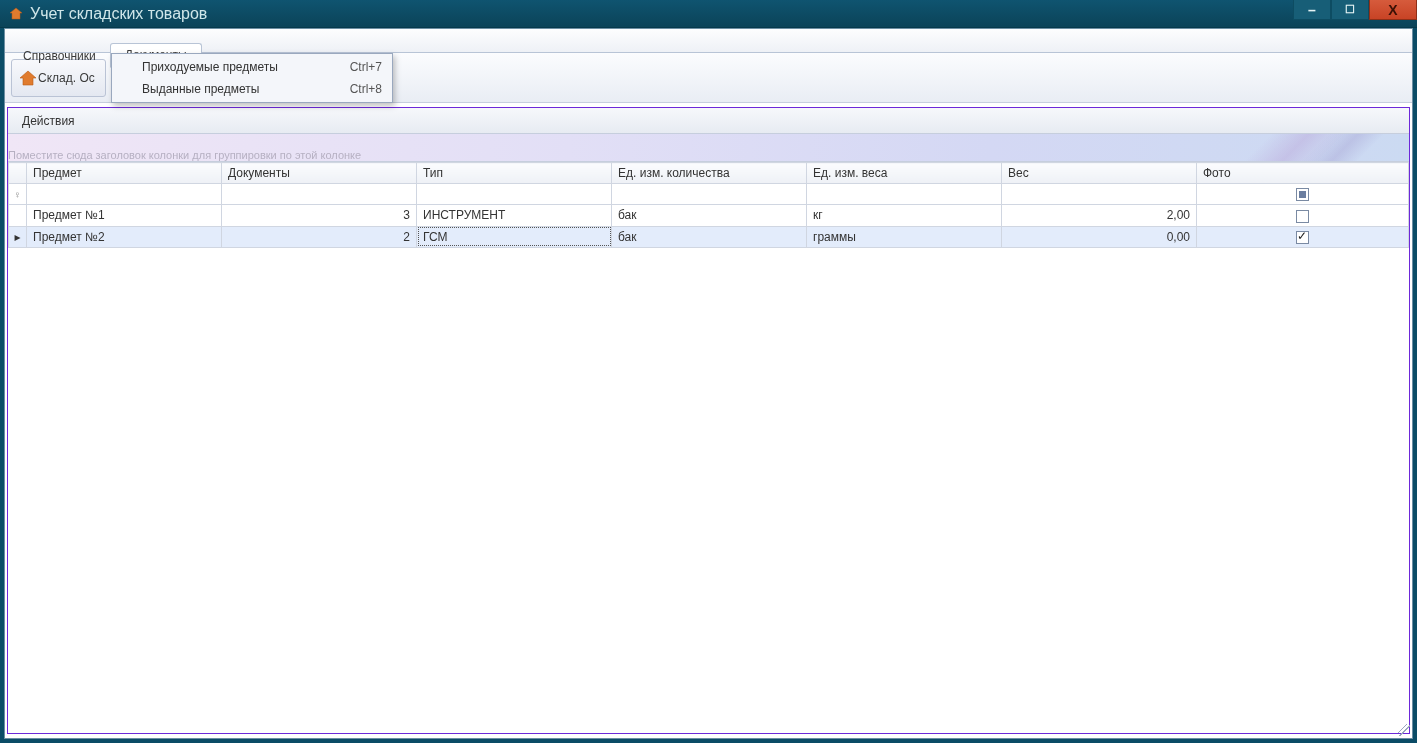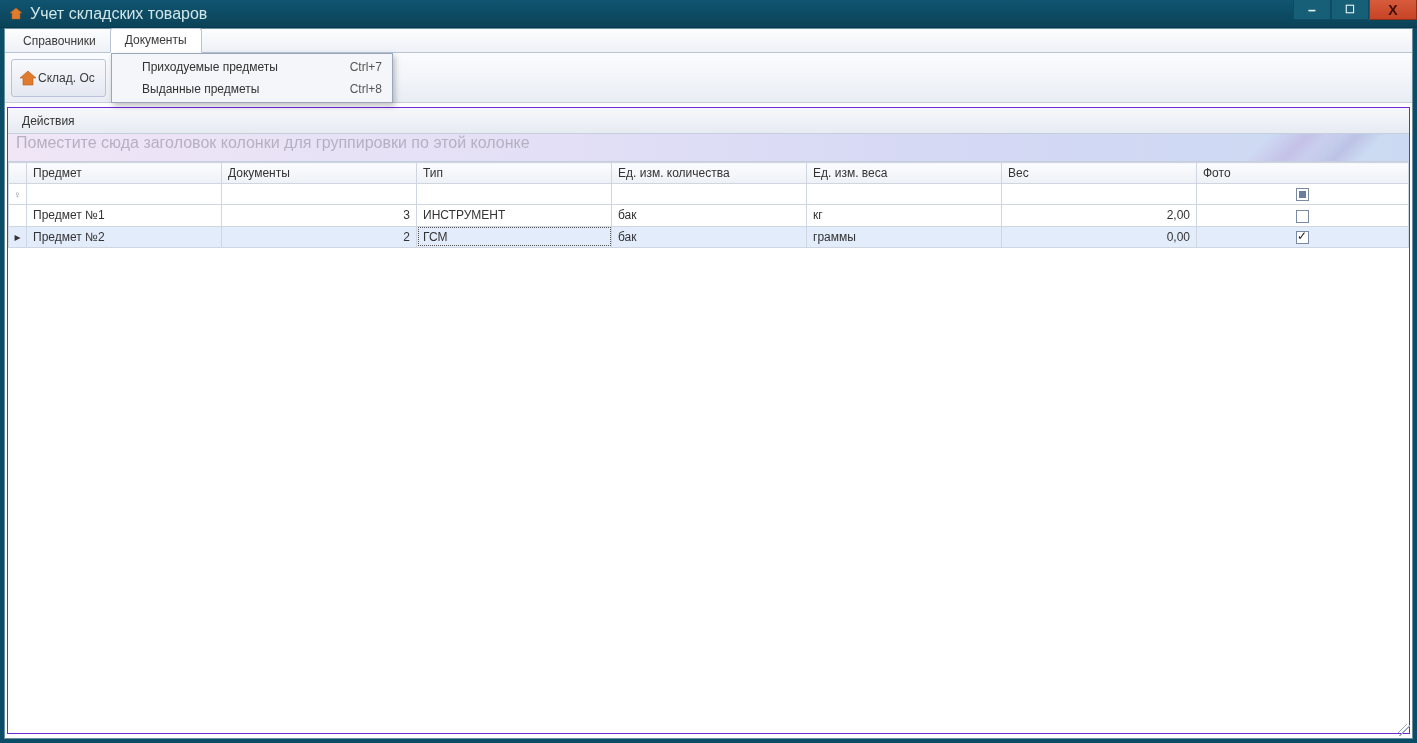--- a/index.html
+++ b/index.html
@@ -62,21 +62,21 @@
     display:flex;
     align-items:flex-end;
     padding-left:4px;
     position:relative;
   }
   .menu-tab {
     padding: 4px 14px 5px;
     font-size:12px;
     color:#3a3a3a;
     position:relative;
-    top:1px;
+    top:16px;
     cursor:default;
     text-align:center;
   }
   .menu-tab.active {
     background:#fff;
     border:1px solid #b8c4d6;
     border-bottom:1px solid #fff;
     border-radius:3px 3px 0 0;
   }
   
@@ -131,23 +131,22 @@
     display:flex; align-items:center;
     padding-left:14px;
     font-size:12px;
     color:#333;
   }
   .group-panel {
     height:28px;
     background: linear-gradient(90deg, #f0e6f6 0%, #e2dff6 40%, #d4d8f4 70%, #cbdaf2 100%);
     border-bottom:1px solid #c6cedd;
     color:#b6b0c2;
-    font-size:16px;
-    display:flex; align-items:flex-start;
-    padding-left:8px;
+    font-size:11px;
+    display:flex; align-items:flex-end;
     position:relative;
     overflow:hidden;
   }
   .group-panel::after{
     content:"";
     position:absolute;
     right:0; top:-30px; width:260px; height:120px;
     background: linear-gradient(135deg, rgba(255,255,255,0) 40%, rgba(180,150,210,0.35) 50%, rgba(255,255,255,0) 60%),
                 linear-gradient(135deg, rgba(255,255,255,0) 55%, rgba(150,140,200,0.3) 63%, rgba(255,255,255,0) 70%);
   }

